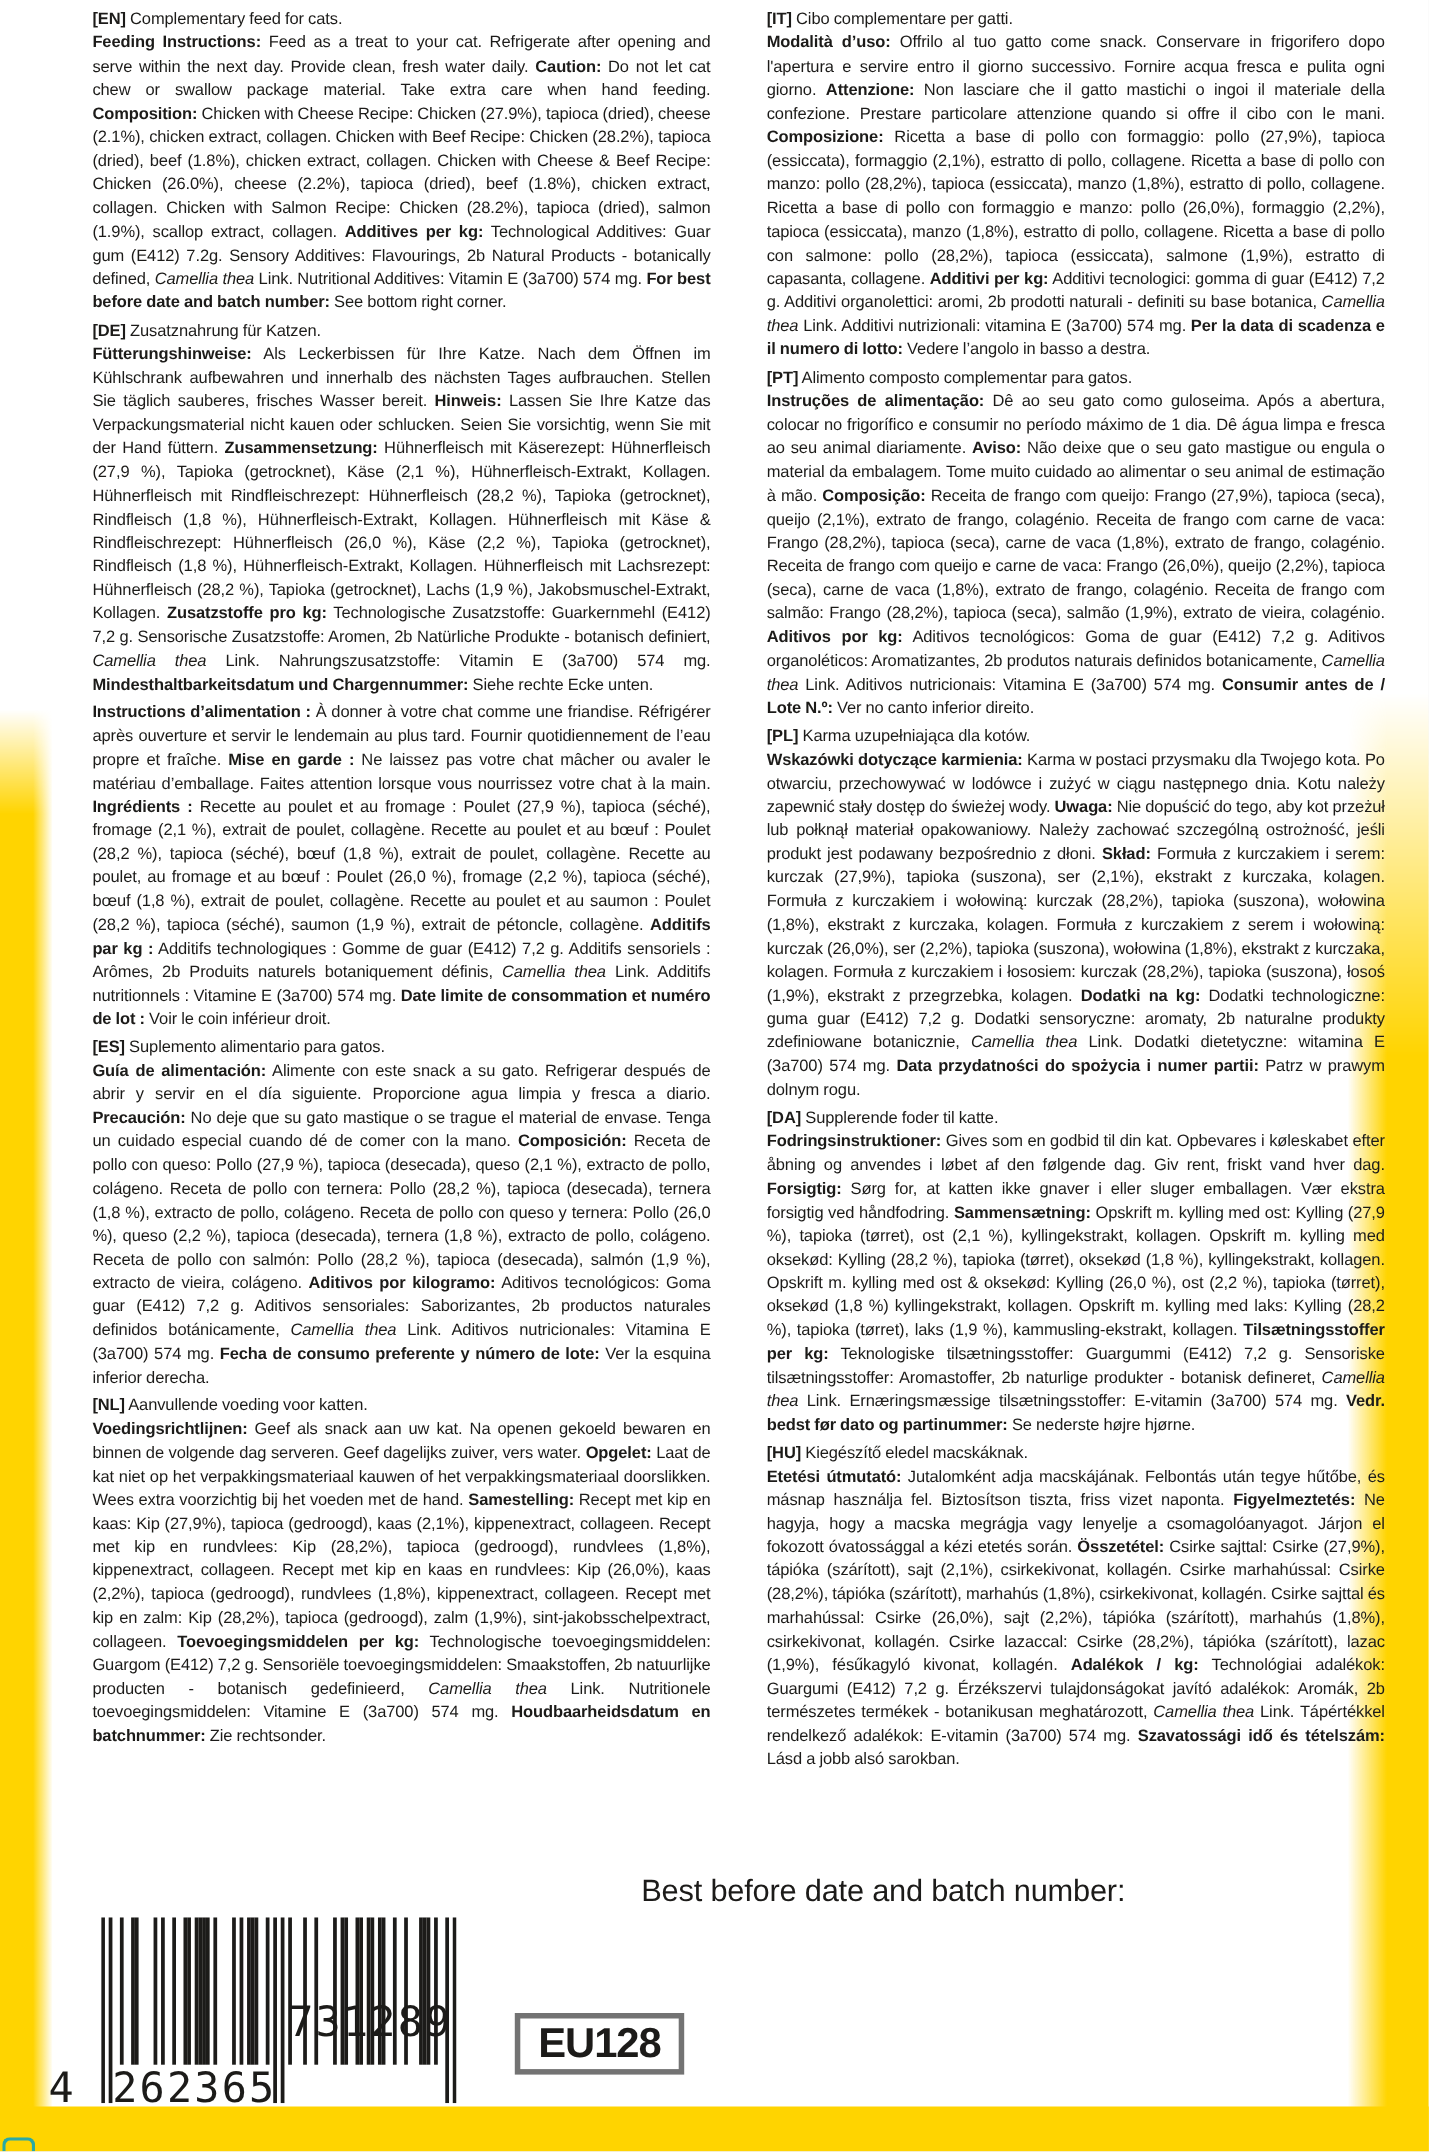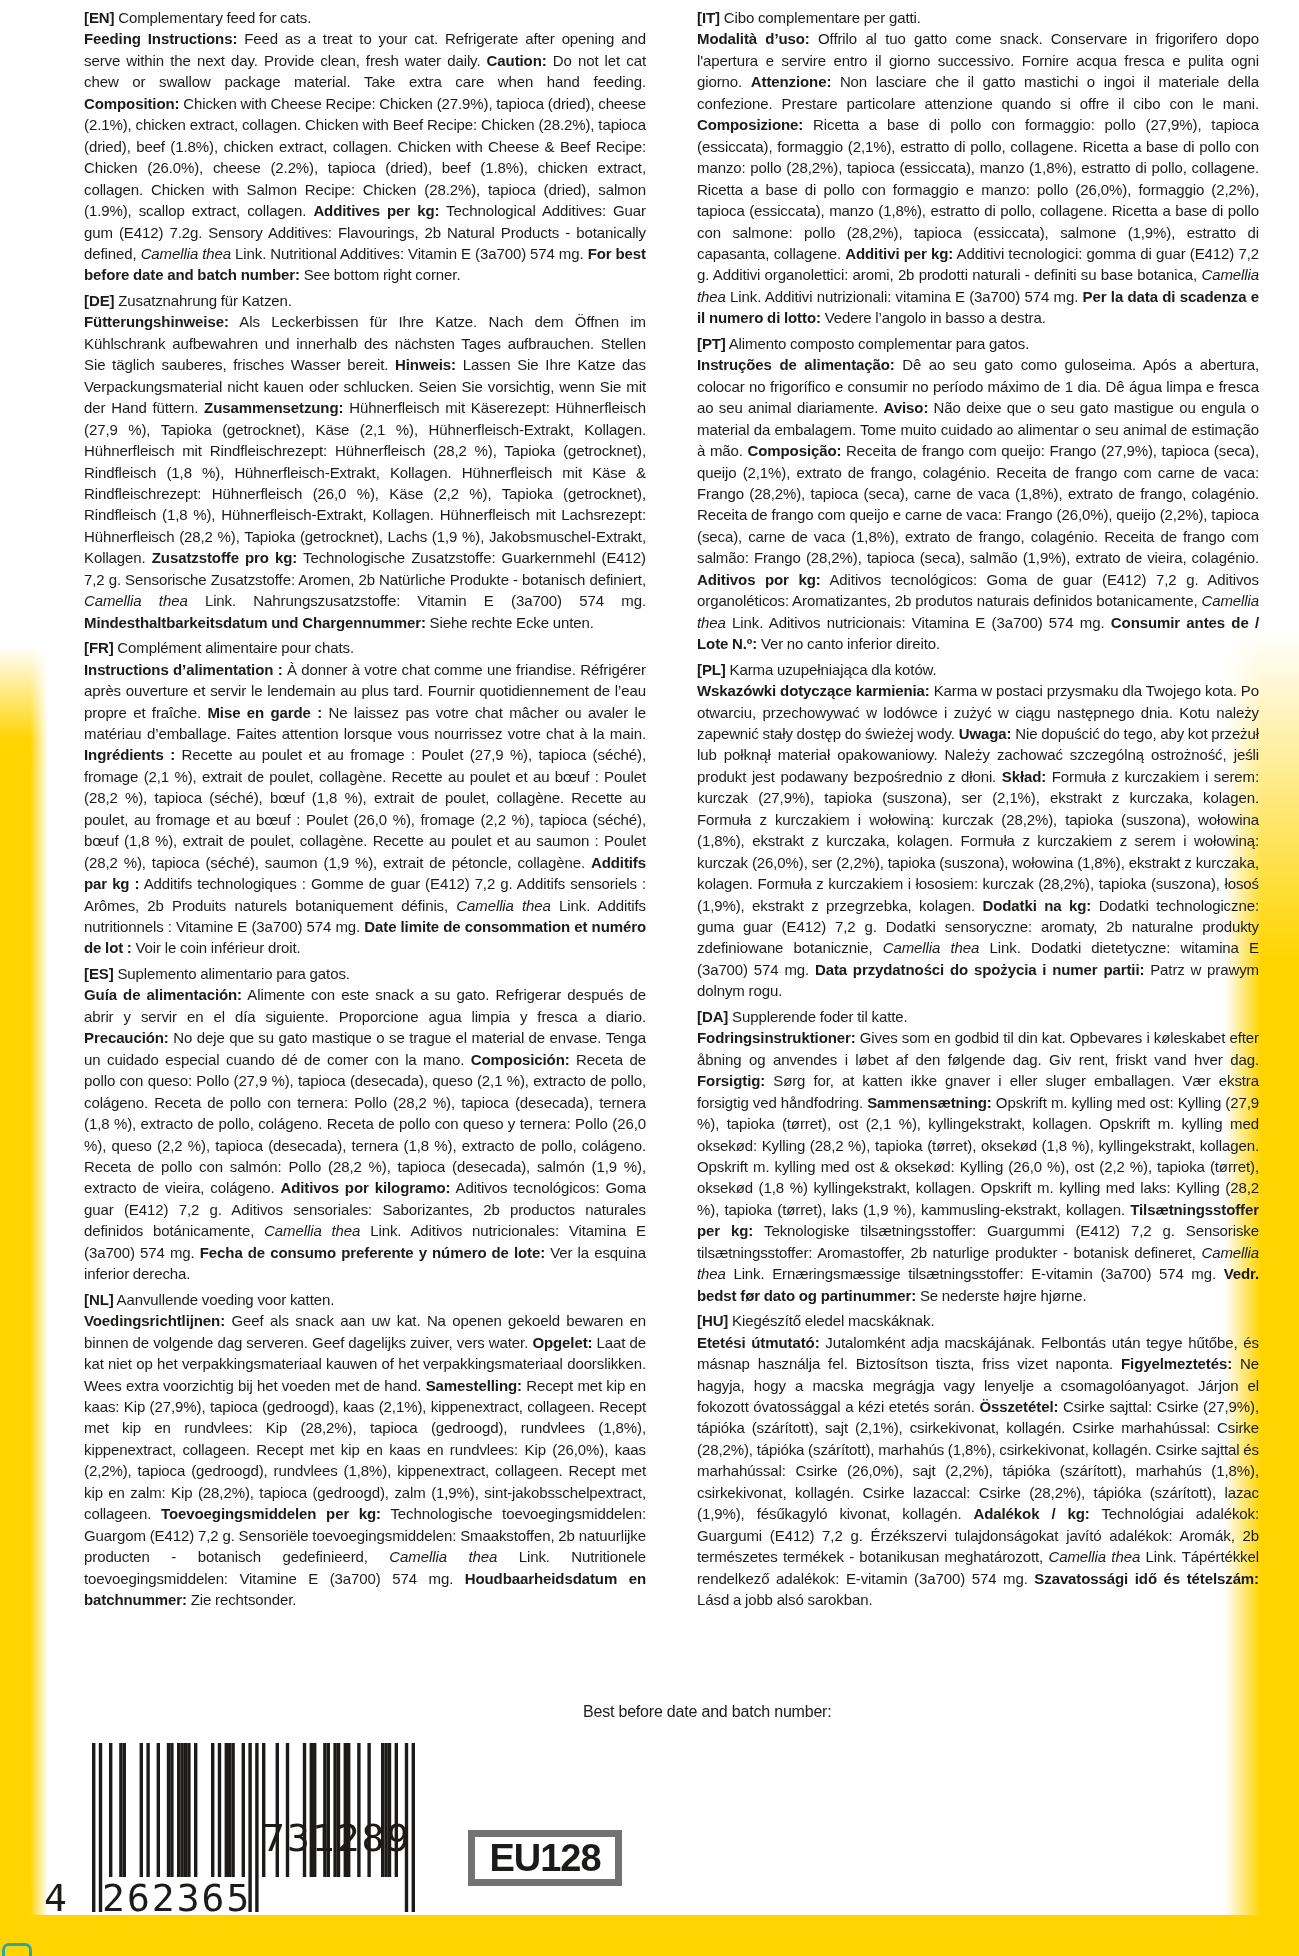--- a/index.html
+++ b/index.html
@@ -18,27 +18,27 @@
     -webkit-mask-image:linear-gradient(to bottom,transparent 0px,#000 95px);
     mask-image:linear-gradient(to bottom,transparent 0px,#000 95px);}
   .edge-right{position:absolute;right:0;top:630px;bottom:0;width:74px;
     background:linear-gradient(to left,#ffd400 0px,#ffd400 38px,rgba(255,212,0,0) 74px);
     -webkit-mask-image:linear-gradient(to bottom,transparent 0px,#000 330px);
     mask-image:linear-gradient(to bottom,transparent 0px,#000 330px);}
   .edge-bottom{position:absolute;left:0;right:0;bottom:0;height:41px;background:#ffd400;}
   .teal-corner{position:absolute;left:2px;bottom:0;width:24px;height:10px;
     border:3px solid #2aa9a4;border-bottom:none;border-radius:7px 7px 0 0;background:transparent;}
   
-  .best-before{position:absolute;left:583px;top:1703px;font-size:16px;letter-spacing:-0.2px;color:#1c1b19;}
+  .best-before{position:absolute;left:583px;top:1703px;font-size:28px;letter-spacing:-0.2px;color:#1c1b19;}
   .barcode-svg{position:absolute;left:92px;top:1743px;}
   .bc-digit{position:absolute;font-family:"DejaVu Sans Mono",monospace;font-size:38px;color:#1c1b19;}
   .bc-first{left:44px;top:1876px;}
   .bc-g1{left:102px;top:1876px;width:142px;letter-spacing:2px;}
   .bc-g2{left:262px;top:1816px;width:142px;text-align:center;letter-spacing:2px;}
-  .eu-box{position:absolute;left:468px;top:1830px;width:154px;height:56px;border:7px solid #737373;
+  .eu-box{position:absolute;left:468px;top:1830px;width:154px;height:56px;border:5px solid #737373;
     box-sizing:border-box;display:flex;align-items:center;justify-content:center;
     font-size:38px;font-weight:bold;letter-spacing:-1px;color:#1c1b19;}
 </style>
 </head>
 <body>
 
 <div class="label">
 
   <div class="edge-left"></div>
   <div class="edge-right"></div>
@@ -49,21 +49,20 @@
     <div class="col">
         <div class="section">
           <p class="intro"><span class="b">[EN]</span><span> Complementary feed for cats.</span></p>
           <p class="body"><span class="b">Feeding Instructions:</span><span> Feed as a treat to your cat. Refrigerate after opening and serve within the next day. Provide clean, fresh water daily. </span><span class="b">Caution:</span><span> Do not let cat chew or swallow package material. Take extra care when hand feeding. </span><span class="b">Composition:</span><span> Chicken with Cheese Recipe: Chicken (27.9%), tapioca (dried), cheese (2.1%), chicken extract, collagen. Chicken with Beef Recipe: Chicken (28.2%), tapioca (dried), beef (1.8%), chicken extract, collagen. Chicken with Cheese &amp; Beef Recipe: Chicken (26.0%), cheese (2.2%), tapioca (dried), beef (1.8%), chicken extract, collagen. Chicken with Salmon Recipe: Chicken (28.2%), tapioca (dried), salmon (1.9%), scallop extract, collagen. </span><span class="b">Additives per kg:</span><span> Technological Additives: Guar gum (E412) 7.2g. Sensory Additives: Flavourings, 2b Natural Products - botanically defined, </span><span class="i">Camellia thea</span><span> Link. Nutritional Additives: Vitamin E (3a700) 574 mg. </span><span class="b">For best before date and batch number:</span><span> See bottom right corner.</span></p>
         </div>
         <div class="section">
           <p class="intro"><span class="b">[DE]</span><span> Zusatznahrung für Katzen.</span></p>
           <p class="body"><span class="b">Fütterungshinweise:</span><span> Als Leckerbissen für Ihre Katze. Nach dem Öffnen im Kühlschrank aufbewahren und innerhalb des nächsten Tages aufbrauchen. Stellen Sie täglich sauberes, frisches Wasser bereit. </span><span class="b">Hinweis:</span><span> Lassen Sie Ihre Katze das Verpackungsmaterial nicht kauen oder schlucken. Seien Sie vorsichtig, wenn Sie mit der Hand füttern. </span><span class="b">Zusammensetzung:</span><span> Hühnerfleisch mit Käserezept: Hühnerfleisch (27,9 %), Tapioka (getrocknet), Käse (2,1 %), Hühnerfleisch-Extrakt, Kollagen. Hühnerfleisch mit Rindfleischrezept: Hühnerfleisch (28,2 %), Tapioka (getrocknet), Rindfleisch (1,8 %), Hühnerfleisch-Extrakt, Kollagen. Hühnerfleisch mit Käse &amp; Rindfleischrezept: Hühnerfleisch (26,0 %), Käse (2,2 %), Tapioka (getrocknet), Rindfleisch (1,8 %), Hühnerfleisch-Extrakt, Kollagen. Hühnerfleisch mit Lachsrezept: Hühnerfleisch (28,2 %), Tapioka (getrocknet), Lachs (1,9 %), Jakobsmuschel-Extrakt, Kollagen. </span><span class="b">Zusatzstoffe pro kg:</span><span> Technologische Zusatzstoffe: Guarkernmehl (E412) 7,2 g. Sensorische Zusatzstoffe: Aromen, 2b Natürliche Produkte - botanisch definiert, </span><span class="i">Camellia thea</span><span> Link. Nahrungszusatzstoffe: Vitamin E (3a700) 574 mg. </span><span class="b">Mindesthaltbarkeitsdatum und Chargennummer:</span><span> Siehe rechte Ecke unten.</span></p>
         </div>
         <div class="section">
-          <p class="intro"><span class="b">[FR]</span><span> Complément alimentaire pour chats.</span></p>
           <p class="body"><span class="b">Instructions d’alimentation :</span><span> À donner à votre chat comme une friandise. Réfrigérer après ouverture et servir le lendemain au plus tard. Fournir quotidiennement de l’eau propre et fraîche. </span><span class="b">Mise en garde :</span><span> Ne laissez pas votre chat mâcher ou avaler le matériau d’emballage. Faites attention lorsque vous nourrissez votre chat à la main. </span><span class="b">Ingrédients :</span><span> Recette au poulet et au fromage : Poulet (27,9 %), tapioca (séché), fromage (2,1 %), extrait de poulet, collagène. Recette au poulet et au bœuf : Poulet (28,2 %), tapioca (séché), bœuf (1,8 %), extrait de poulet, collagène. Recette au poulet, au fromage et au bœuf : Poulet (26,0 %), fromage (2,2 %), tapioca (séché), bœuf (1,8 %), extrait de poulet, collagène. Recette au poulet et au saumon : Poulet (28,2 %), tapioca (séché), saumon (1,9 %), extrait de pétoncle, collagène. </span><span class="b">Additifs par kg :</span><span> Additifs technologiques : Gomme de guar (E412) 7,2 g. Additifs sensoriels : Arômes, 2b Produits naturels botaniquement définis, </span><span class="i">Camellia thea</span><span> Link. Additifs nutritionnels : Vitamine E (3a700) 574 mg. </span><span class="b">Date limite de consommation et numéro de lot :</span><span> Voir le coin inférieur droit.</span></p>
         </div>
         <div class="section">
           <p class="intro"><span class="b">[ES]</span><span> Suplemento alimentario para gatos.</span></p>
           <p class="body"><span class="b">Guía de alimentación:</span><span> Alimente con este snack a su gato. Refrigerar después de abrir y servir en el día siguiente. Proporcione agua limpia y fresca a diario. </span><span class="b">Precaución:</span><span> No deje que su gato mastique o se trague el material de envase. Tenga un cuidado especial cuando dé de comer con la mano. </span><span class="b">Composición:</span><span> Receta de pollo con queso: Pollo (27,9 %), tapioca (desecada), queso (2,1 %), extracto de pollo, colágeno. Receta de pollo con ternera: Pollo (28,2 %), tapioca (desecada), ternera (1,8 %), extracto de pollo, colágeno. Receta de pollo con queso y ternera: Pollo (26,0 %), queso (2,2 %), tapioca (desecada), ternera (1,8 %), extracto de pollo, colágeno. Receta de pollo con salmón: Pollo (28,2 %), tapioca (desecada), salmón (1,9 %), extracto de vieira, colágeno. </span><span class="b">Aditivos por kilogramo:</span><span> Aditivos tecnológicos: Goma guar (E412) 7,2 g. Aditivos sensoriales: Saborizantes, 2b productos naturales definidos botánicamente, </span><span class="i">Camellia thea</span><span> Link. Aditivos nutricionales: Vitamina E (3a700) 574 mg. </span><span class="b">Fecha de consumo preferente y número de lote:</span><span> Ver la esquina inferior derecha.</span></p>
         </div>
         <div class="section">
           <p class="intro"><span class="b">[NL]</span><span> Aanvullende voeding voor katten.</span></p>
           <p class="body"><span class="b">Voedingsrichtlijnen:</span><span> Geef als snack aan uw kat. Na openen gekoeld bewaren en binnen de volgende dag serveren. Geef dagelijks zuiver, vers water. </span><span class="b">Opgelet:</span><span> Laat de kat niet op het verpakkingsmateriaal kauwen of het verpakkingsmateriaal doorslikken. Wees extra voorzichtig bij het voeden met de hand. </span><span class="b">Samestelling:</span><span> Recept met kip en kaas: Kip (27,9%), tapioca (gedroogd), kaas (2,1%), kippenextract, collageen. Recept met kip en rundvlees: Kip (28,2%), tapioca (gedroogd), rundvlees (1,8%), kippenextract, collageen. Recept met kip en kaas en rundvlees: Kip (26,0%), kaas (2,2%), tapioca (gedroogd), rundvlees (1,8%), kippenextract, collageen. Recept met kip en zalm: Kip (28,2%), tapioca (gedroogd), zalm (1,9%), sint-jakobsschelpextract, collageen. </span><span class="b">Toevoegingsmiddelen per kg:</span><span> Technologische toevoegingsmiddelen: Guargom (E412) 7,2 g. Sensoriële toevoegingsmiddelen: Smaakstoffen, 2b natuurlijke producten - botanisch gedefinieerd, </span><span class="i">Camellia thea</span><span> Link. Nutritionele toevoegingsmiddelen: Vitamine E (3a700) 574 mg. </span><span class="b">Houdbaarheidsdatum en batchnummer:</span><span> Zie rechtsonder.</span></p>
         </div>

